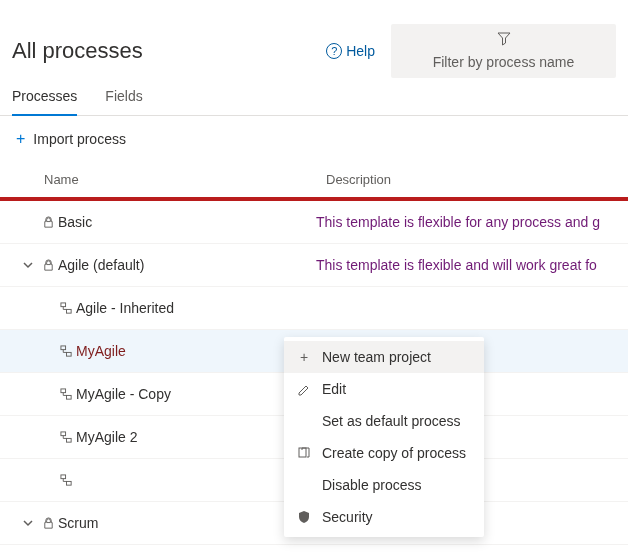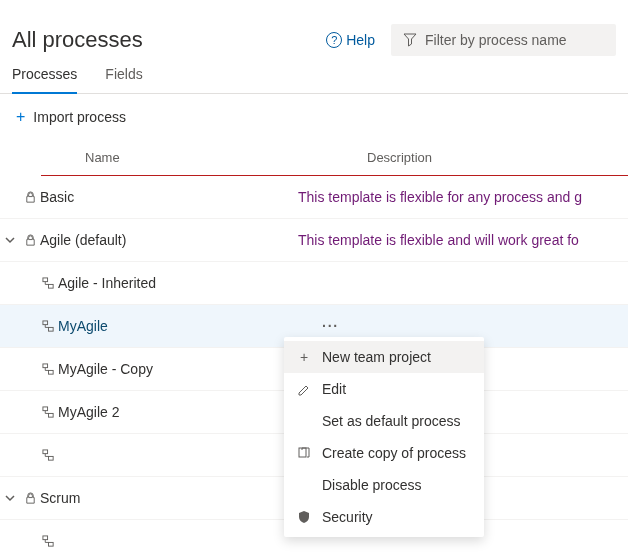--- a/index.html
+++ b/index.html
@@ -40,20 +40,21 @@
   }
   .filter-box {
     display: flex;
     align-items: center;
     background: #f3f2f1;
     padding: 8px 12px;
     border-radius: 2px;
     width: 225px;
     color: #605e5c;
     gap: 8px;
+    flex-direction: column;
   }
   .filter-icon { width: 14px; height: 14px; }
   .tabs {
     display: flex;
     gap: 28px;
     padding: 10px 12px 0 12px;
     border-bottom: 1px solid #e1dfdd;
   }
   .tab {
     padding-bottom: 10px;
@@ -70,35 +71,35 @@
     align-items: center;
     gap: 8px;
     padding: 14px 16px;
     color: #323130;
     cursor: pointer;
   }
   .plus { color: #0078d4; font-size: 16px; }
   .list-header {
     display: flex;
     padding: 10px 0 10px 44px;
-    border-bottom: 1px solid #b91c1c;
+    border-bottom: 4px solid #b91c1c;
     color: #605e5c;
     font-size: 13px;
-    margin-left: 41px;
   }
   .col-name { width: 282px; }
   .col-desc { flex: 1; }
   .row {
     display: flex;
     align-items: center;
     height: 43px;
+    padding-left: 18px;
     border-bottom: 1px solid #f3f2f1;
   }
   .row.selected { background: #eff6fc; }
-  .row.selected .name-cell { color: #0c4a6e; }
+  .row.selected .name-cell { color: #7f1d1d; }
   .chev { width: 20px; display: flex; justify-content: center; color: #605e5c; }
   .chev svg { width: 12px; height: 12px; }
   .indent0 { width: 0; }
   .indent1 { width: 18px; }
   .icon-lock, .icon-inherit { width: 20px; display:flex; align-items:center; justify-content:center; color:#605e5c; }
   .icon-lock svg, .icon-inherit svg { width: 13px; height: 13px; }
   .name-cell {
     display: flex;
     align-items: center;
     gap: 6px;

